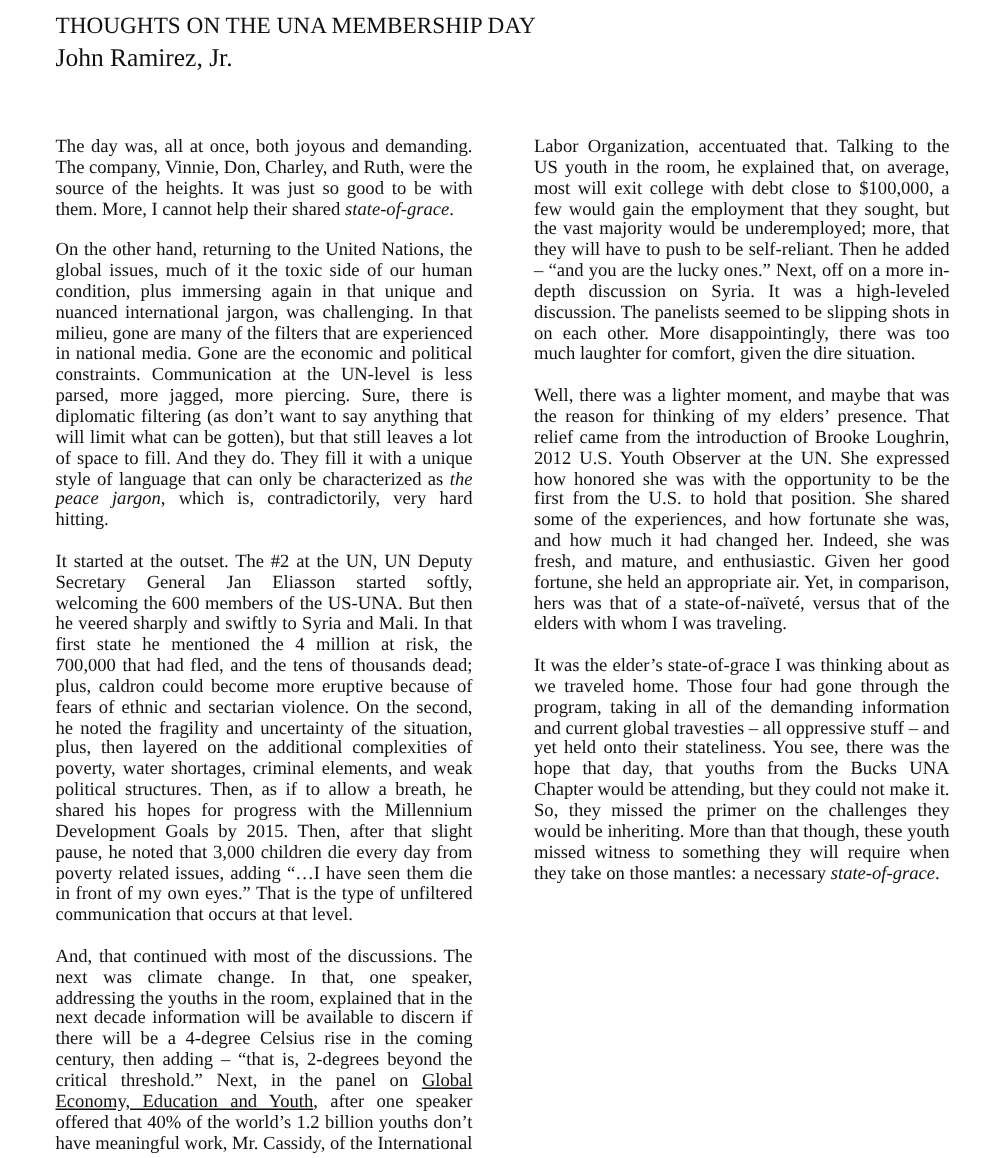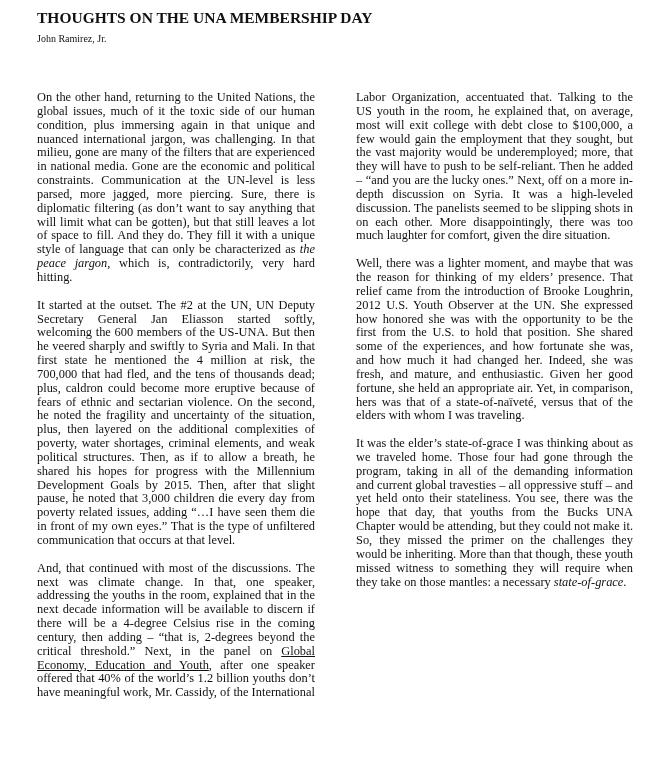--- a/index.html
+++ b/index.html
@@ -2,44 +2,45 @@
 <html><head>
 <meta charset="utf-8">
 <style>
   html, body { margin: 0; padding: 0; background: #ffffff; }
   body {
     width: 667px; height: 772px; overflow: hidden; position: relative;
     font-family: "Liberation Serif", serif; color: #111111;
   }
   .header { position: absolute; left: 37px; top: 9px; width: 600px; }
   .title {
-    font-weight: bold; font-size: 15.5px; line-height: 18px; margin: 0 0 5px 0;
+    font-weight: normal; font-size: 15.5px; line-height: 18px; margin: 0 0 5px 0;
     letter-spacing: 0px;
   }
-  .byline { font-size: 10px; line-height: 14px; margin: 0; }
+  .byline { font-size: 17px; line-height: 14px; margin: 0; }
   .col {
     position: absolute; top: 91px; width: 278px;
     font-size: 12.4px; line-height: 13.85px;
     text-align: justify;
   }
   .col.left { left: 37px; }
   .col.right { left: 356px; width: 277px; }
   .col p { margin: 0 0 13.85px 0; }
   .ul { text-decoration: underline; }
   em { font-style: italic; }
 </style>
 </head>
 <body>
 
 <div class="header">
   <h1 class="title">THOUGHTS ON THE UNA MEMBERSHIP DAY</h1>
   <p class="byline">John Ramirez, Jr.</p>
 </div>
 
 <div class="col left">
+  <p><span>The day was, all at once, both joyous and demanding. The company, Vinnie, Don, Charley, and Ruth, were the source of the heights.  It was just so good to be with them.  More, I cannot help their shared </span><em>state-of-grace</em><span>.</span></p>
   <p><span>On the other hand, returning to the United Nations, the global issues, much of it the toxic side of our human condition, plus immersing again in that unique and nuanced international jargon, was challenging. In that milieu, gone are many of the filters that are experienced in national media.  Gone are the economic and political constraints.  Communication at the UN-level is less parsed, more jagged, more piercing.  Sure, there is diplomatic filtering (as don’t want to say anything that will limit what can be gotten), but that still leaves a lot of space to fill.  And they do.  They fill it with a unique style of language that can only be characterized as </span><em>the peace jargon</em><span>, which is, contradictorily, very hard hitting.</span></p>
   <p>It started at the outset.  The #2 at the UN, UN Deputy Secretary General Jan Eliasson started softly, welcoming the 600 members of the US-UNA.  But then he veered sharply and swiftly to Syria and Mali.  In that first state he mentioned the 4 million at risk, the 700,000 that had fled, and the tens of thousands dead; plus,  caldron could become more eruptive because of fears of ethnic and sectarian violence. On the second, he noted the fragility and uncertainty of the situation, plus, then layered on the additional complexities of poverty, water shortages, criminal elements, and weak political structures.  Then, as if to allow a breath, he shared his hopes for progress with the Millennium Development Goals by 2015. Then, after that slight pause, he noted that 3,000 children die every day from poverty related issues, adding “…I have seen them die in front of my own eyes.” That is the type of unfiltered communication that occurs at that level.</p>
   <p><span>And, that continued with most of the discussions.  The next was climate change.   In that, one speaker, addressing the youths in the room, explained that in the next decade information will be available to discern if there will be a 4-degree Celsius rise in the coming century, then adding – “that is, 2-degrees beyond the critical threshold.”   Next, in the panel on </span><span class="ul">Global Economy, Education and Youth</span><span>, after one speaker offered that 40% of the world’s 1.2 billion youths don’t have meaningful work, Mr. Cassidy, of the International</span></p>
 </div>
 
 <div class="col right">
   <p>Labor Organization, accentuated that.  Talking to the US youth in the room, he explained that, on average, most will exit college with debt close to $100,000, a few would gain the employment that they sought, but the vast majority would be underemployed; more, that they will have to push to be self-reliant.  Then he added – “and you are the lucky ones.”  Next, off  on a more in-depth discussion on Syria.   It was a high-leveled discussion. The panelists seemed to be slipping shots in on each other.  More disappointingly, there was too much laughter for comfort, given the dire situation.</p>
   <p>Well, there was a lighter moment, and maybe that was the reason for thinking of my elders’ presence.    That relief came from the introduction of Brooke Loughrin, 2012 U.S. Youth Observer at the UN.  She expressed how honored she was with the opportunity to be the first from the U.S. to hold that position.  She shared some of the experiences, and how fortunate she was, and how much it had changed her.  Indeed, she was fresh, and mature, and enthusiastic.  Given her good fortune, she held an appropriate air.  Yet, in comparison, hers was that of a state-of-naïveté, versus that of the elders with whom I was traveling.</p>
   <p><span>It was the elder’s state-of-grace I was thinking about as we traveled home. Those four had gone through the program, taking in all of the demanding information and current global travesties – all oppressive stuff – and yet held onto their stateliness.  You see, there was the hope that day, that youths from the Bucks UNA Chapter would be attending, but they could not make it.  So, they missed the primer on the challenges they would be inheriting.  More than that though, these youth missed witness to something they will require when they take on those mantles: a necessary </span><em>state-of-grace</em><span>.</span></p>
 </div>

